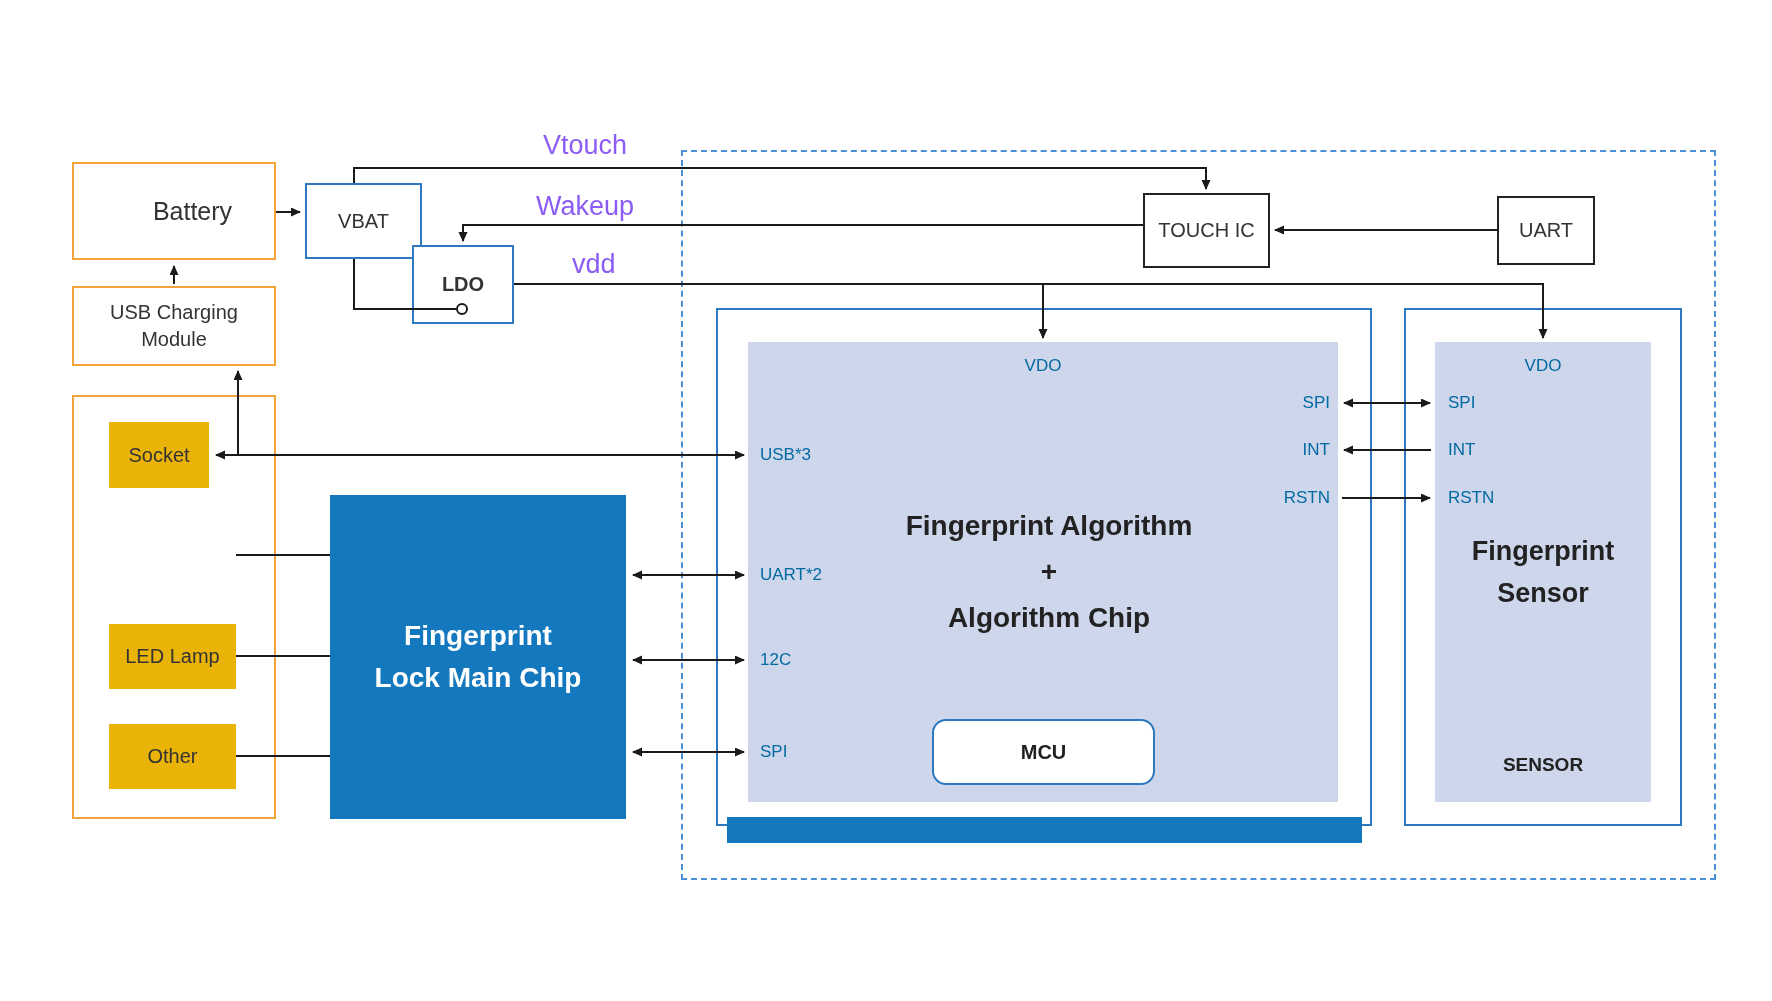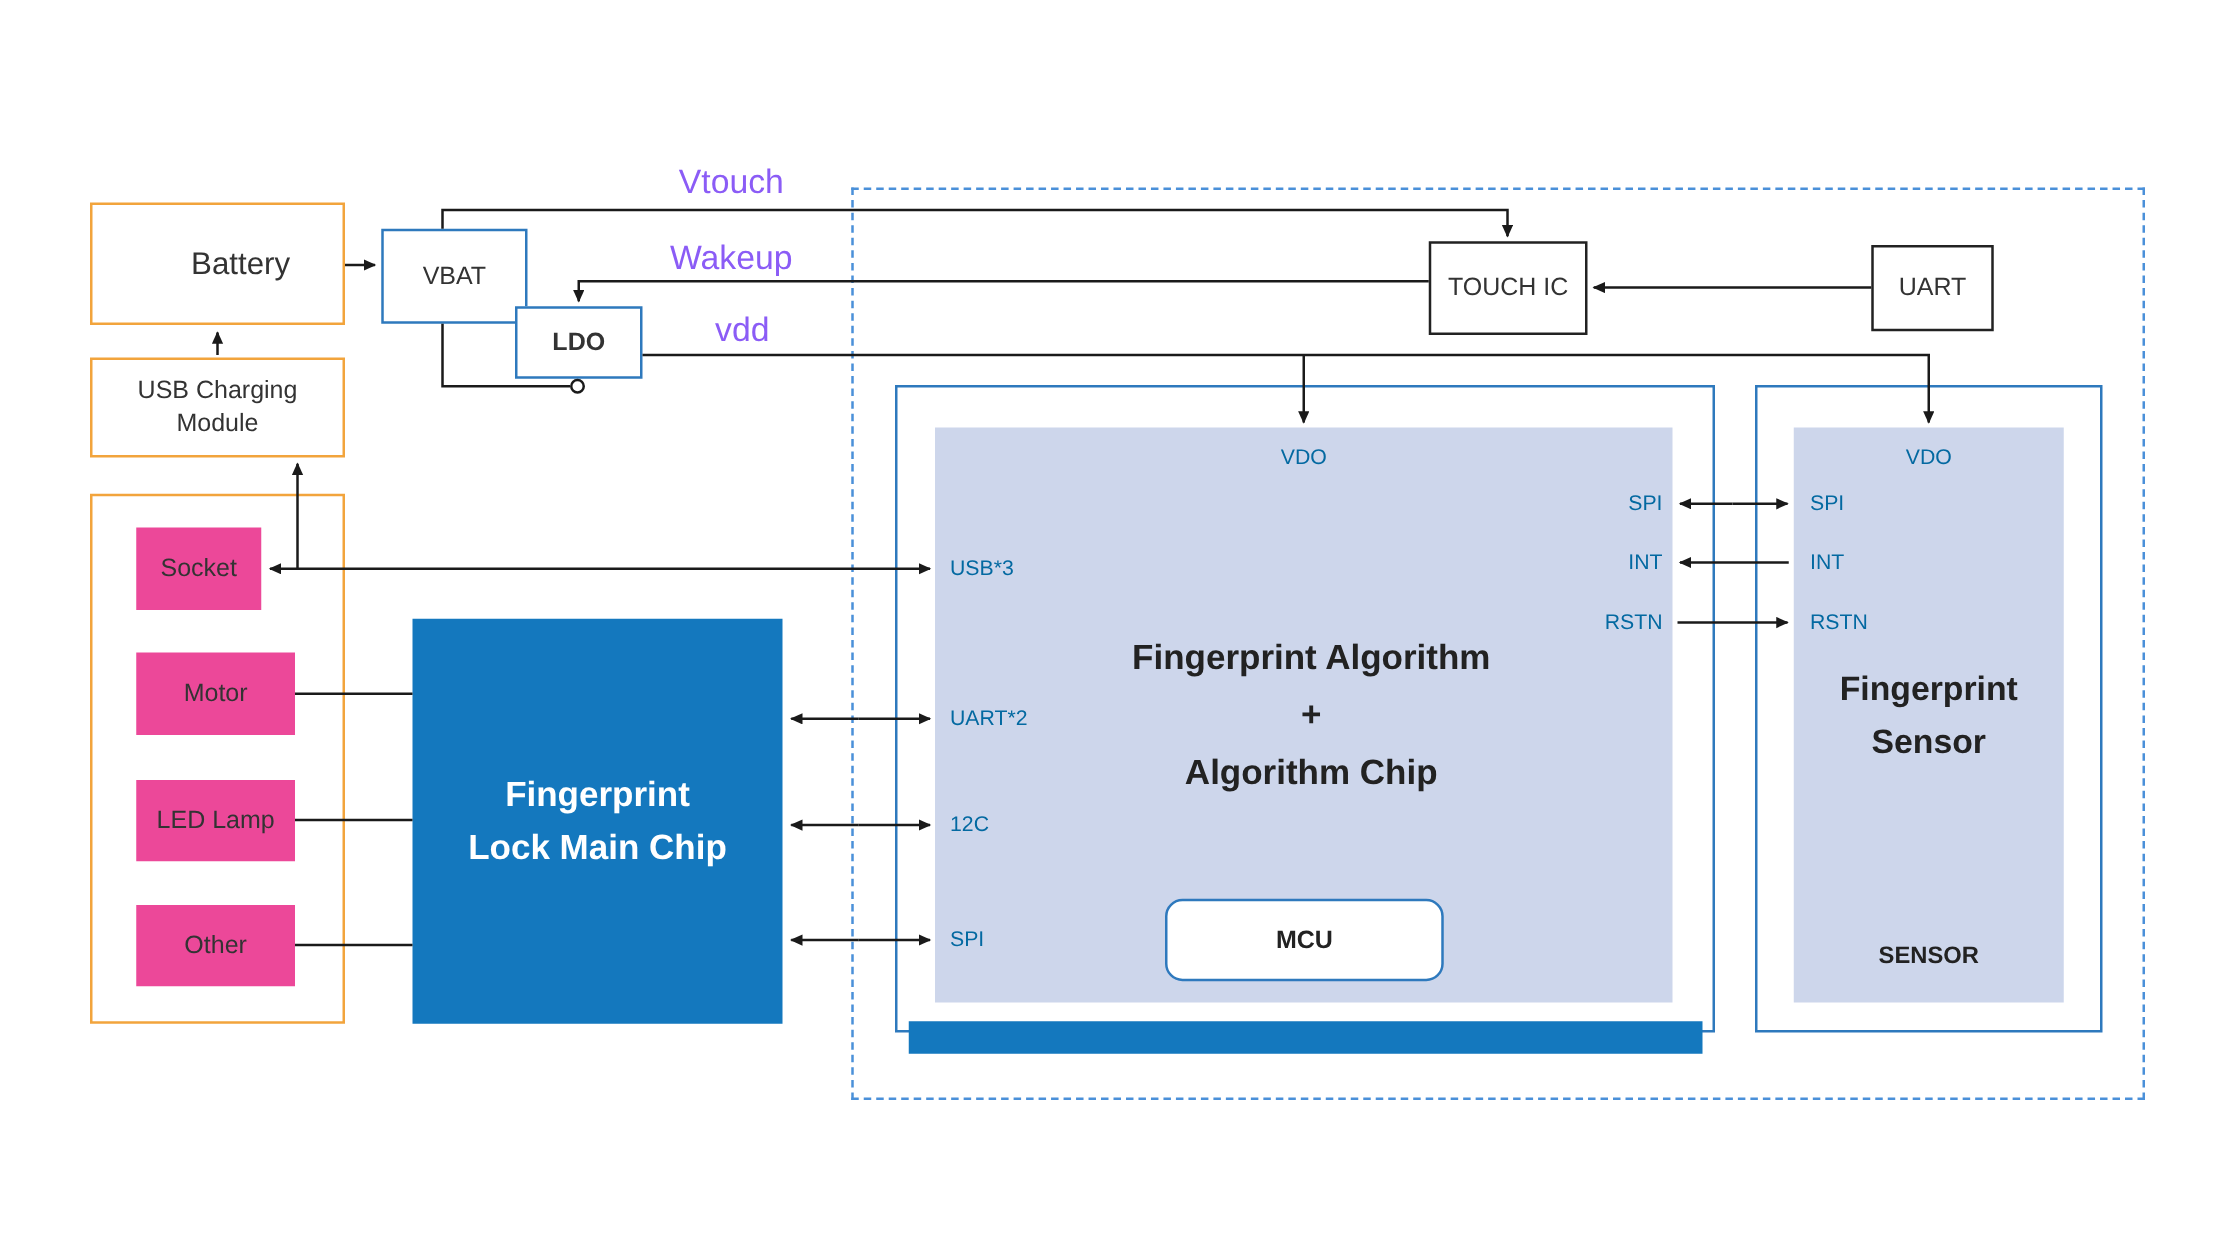--- a/index.html
+++ b/index.html
@@ -6,21 +6,21 @@
   html,body { background:#ffffff; font-family:"Liberation Sans", sans-serif; }
   .canvas { position:relative; width:1772px; height:1001px; background:#ffffff; overflow:hidden; }
 
   .box {
     position:absolute; display:flex; align-items:center; justify-content:center;
     text-align:center; background:#ffffff; color:#333333; white-space:pre-line;
   }
   .oborder { border:2px solid #F2A43C; }
   .bborder { border:2px solid #2E79BD; }
   .kborder { border:2px solid #222222; }
-  .ofill   { background:#ec4899; border:none; }
+  .ofill   { background:#eab308; border:none; }
   .panel   { background:#CDD6EB; border:none; }
   .nofill  { background:transparent; }
 
   .f-battery { font-size:25px;padding-left:37px; }
   .f-small   { font-size:20px; }
   .f-bold    { font-weight:bold; }
 
   .chip {
     background:#1478BE; color:#ffffff; font-weight:bold; font-size:28px;
     line-height:1.5; border:none;
@@ -54,36 +54,33 @@
   <div class="dashed" style="left:681px;top:150px;width:1035px;height:730px"></div>
 
   <div class="box oborder f-battery" style="left:72px;top:162px;width:204px;height:98px">
     <span>Battery</span>
   </div>
 
   <div class="box bborder f-small" style="left:305px;top:183px;width:117px;height:76px">
     <span>VBAT</span>
   </div>
 
-  <div class="box bborder f-small f-bold" style="left:412px;top:245px;width:102px;height:58px">
+  <div class="box bborder f-small f-bold" style="left:412px;top:245px;width:102px;height:79px">
     <span>LDO</span>
   </div>
 
   <div class="box oborder f-small" style="left:72px;top:286px;width:204px;height:80px;line-height:1.35">
     <span>USB Charging
 Module</span>
   </div>
 
   <div class="box oborder nofill" style="left:72px;top:395px;width:204px;height:424px"></div>
 
   <div class="box ofill f-small" style="left:109px;top:422px;width:100px;height:66px">
     <span>Socket</span>
-  </div>
-  <div class="box ofill f-small" style="left:109px;top:522px;width:127px;height:66px">
-    <span>Motor</span>
   </div>
   <div class="box ofill f-small" style="left:109px;top:624px;width:127px;height:65px">
     <span>LED Lamp</span>
   </div>
   <div class="box ofill f-small" style="left:109px;top:724px;width:127px;height:65px">
     <span>Other</span>
   </div>
 
   <div class="box chip" style="left:330px;top:495px;width:296px;height:324px">
     <span>Fingerprint

